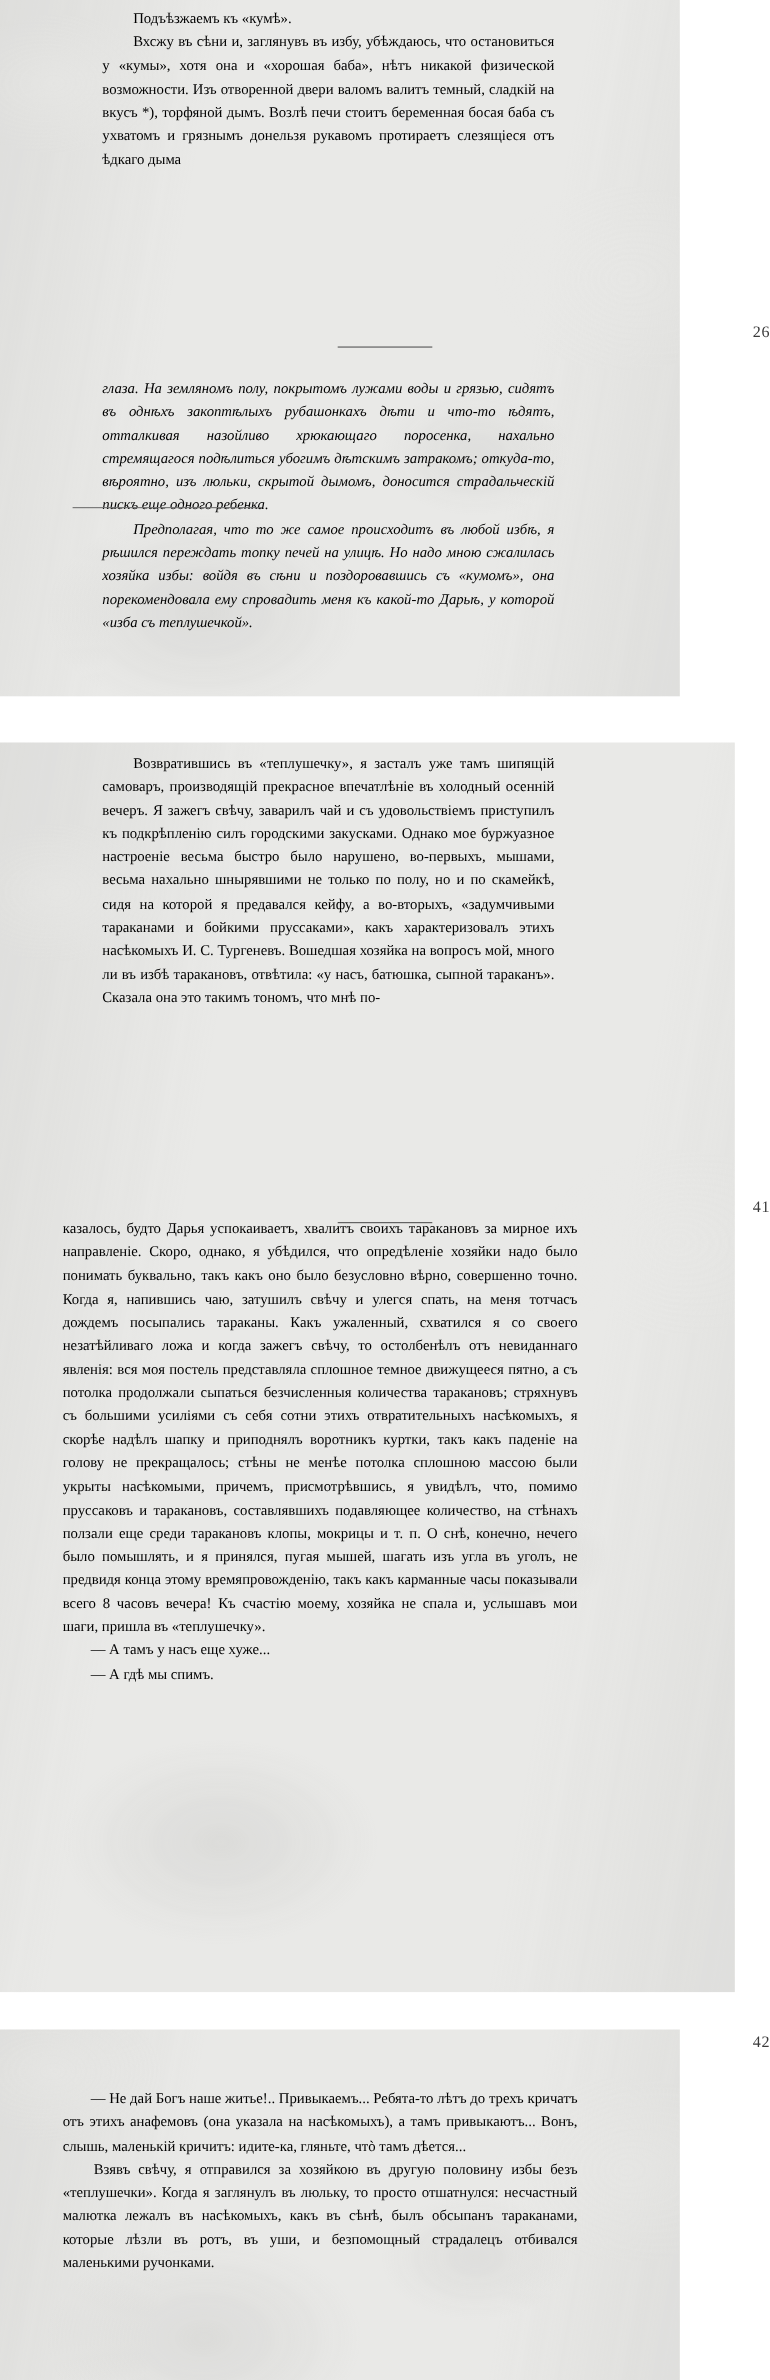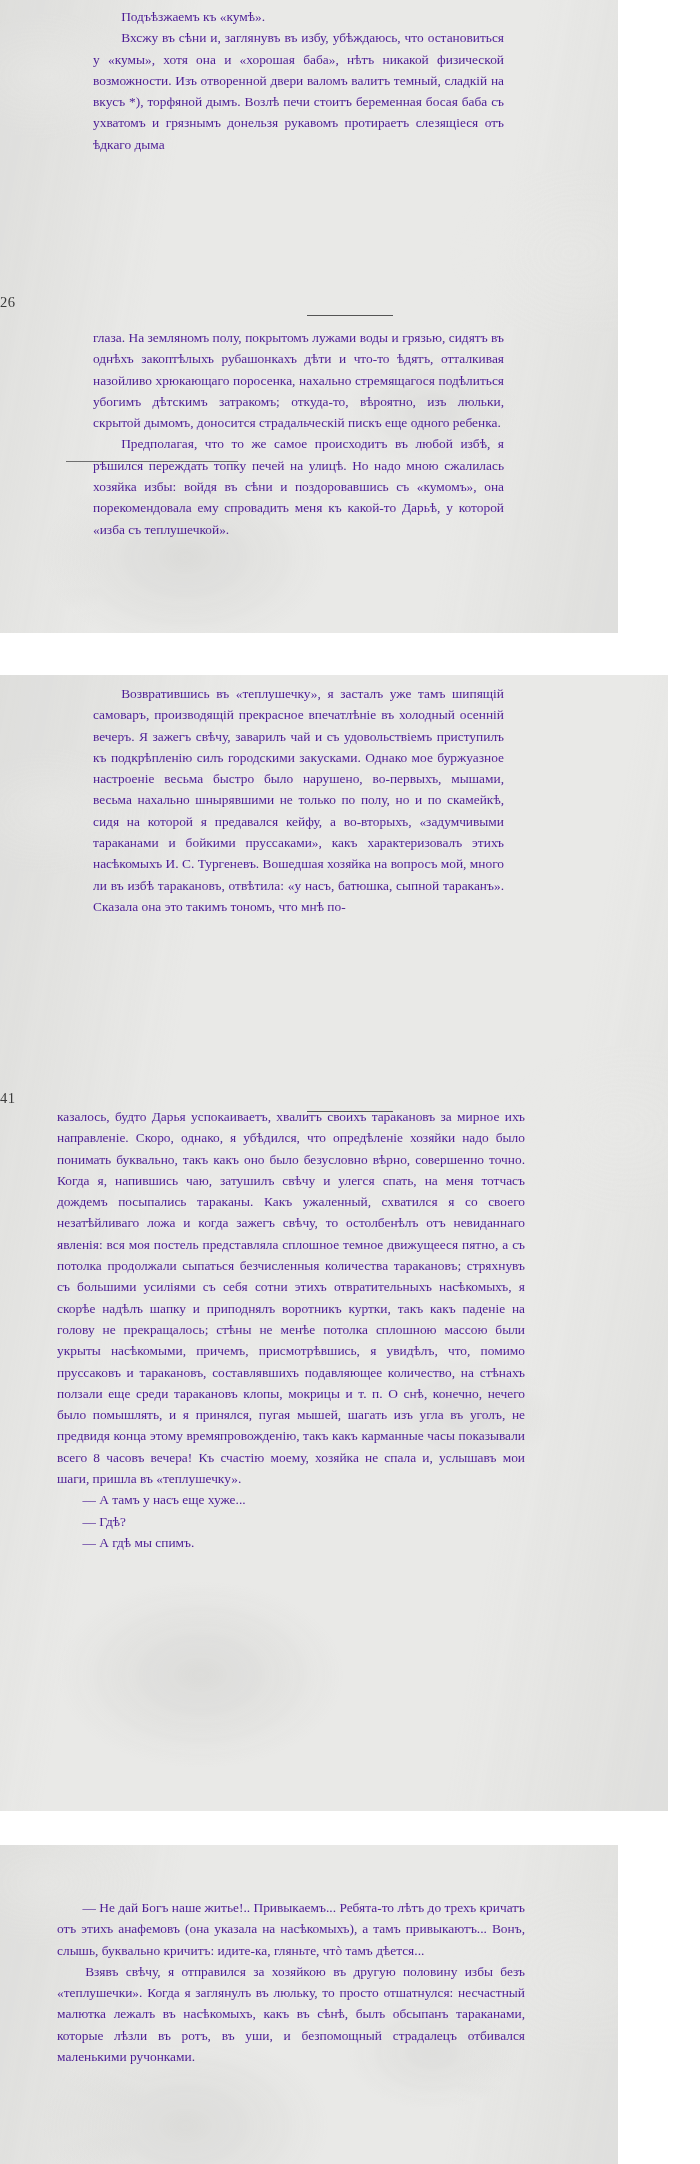--- a/index.html
+++ b/index.html
@@ -47,21 +47,21 @@
 
   
   .col {
     position: absolute;
     font-size: 13.4px;
     line-height: 21.3px;
     text-align: justify;
     text-justify: inter-word;
     -webkit-hyphens: none;
     hyphens: none;
-    color: #4c1d95;
+    color: #000000;
   }
   
   .col-narrow {
     left: 93px;
     width: 411px;
   }
   
   .col-wide {
     left: 57px;
     width: 468px;
@@ -91,21 +91,21 @@
     text-indent: 2.0em;
     color: #333333;
   }
   .footnote p { margin: 0; }
 
   
   .pagebreak {
     position: absolute;
     left: 0;
     width: 700px;
-    text-align: left;
+    text-align: right;
   }
   .pagebreak .num {
     display: block;
     font-size: 14.6px;
     line-height: 16px;
     letter-spacing: .5px;
     color: #3a3a3a;
   }
   .pagebreak .rule {
     display: block;
@@ -128,48 +128,47 @@
   <div class="footnote-rule" style="top:461px;"></div>
 
 
 </div>
 
 <div class="pagebreak" style="top:294px;">
   <span class="num">26</span>
   <span class="rule"></span>
 </div>
 
-<div class="col col-narrow" style="top:327px;">
+<div class="col col-narrow" style="top:342px;font-style:italic;">
   <p class="noind">глаза. На земляномъ полу, покрытомъ лужами воды и грязью, сидятъ въ однѣхъ закоптѣлыхъ рубашонкахъ дѣти и что-то ѣдятъ, отталкивая назойливо хрюкающаго поросенка, нахально стремящагося подѣлиться убогимъ дѣтскимъ затракомъ; откуда-то, вѣроятно, изъ люльки, скрытой дымомъ, доносится страдальческій пискъ еще одного ребенка.</p>
   <p class="ind">Предполагая, что то же самое происходитъ въ любой избѣ, я рѣшился переждать топку печей на улицѣ. Но надо мною сжалилась хозяйка избы: войдя въ сѣни и поздоровавшись съ «кумомъ», она порекомендовала ему спровадить меня къ какой-то Дарьѣ, у которой «изба съ теплушечкой».</p>
 </div>
 
 <div class="scan scan-b">
 
   <div class="col col-narrow" style="top:8px;">
     <p class="ind">Возвратившись въ «теплушечку», я засталъ уже тамъ шипящій самоваръ, производящій прекрасное впечатлѣніе въ холодный осенній вечеръ. Я зажегъ свѣчу, заварилъ чай и съ удовольствіемъ приступилъ къ подкрѣпленію силъ городскими закусками. Однако мое буржуазное настроеніе весьма быстро было нарушено, во-первыхъ, мышами, весьма нахально шнырявшими не только по полу, но и по скамейкѣ, сидя на которой я предавался кейфу, а во-вторыхъ, «задумчивыми тараканами и бойкими пруссаками», какъ характеризовалъ этихъ насѣкомыхъ И. С. Тургеневъ. Вошедшая хозяйка на вопросъ мой, много ли въ избѣ таракановъ, отвѣтила: «у насъ, батюшка, сыпной тараканъ». Сказала она это такимъ тономъ, что мнѣ по-</p>
   </div>
 
 </div>
 
 <div class="pagebreak" style="top:1090px;">
   <span class="num">41</span>
   <span class="rule"></span>
 </div>
 
 <div class="col col-wide" style="top:1058px;margin-top:48px;">
   <p class="noind">казалось, будто Дарья успокаиваетъ, хвалитъ своихъ таракановъ за мирное ихъ направленіе. Скоро, однако, я убѣдился, что опредѣленіе хозяйки надо было понимать буквально, такъ какъ оно было безусловно вѣрно, совершенно точно. Когда я, напившись чаю, затушилъ свѣчу и улегся спать, на меня тотчасъ дождемъ посыпались тараканы. Какъ ужаленный, схватился я со своего незатѣйливаго ложа и когда зажегъ свѣчу, то остолбенѣлъ отъ невиданнаго явленія: вся моя постель представляла сплошное темное движущееся пятно, а съ потолка продолжали сыпаться безчисленныя количества таракановъ; стряхнувъ съ большими усиліями съ себя сотни этихъ отвратительныхъ насѣкомыхъ, я скорѣе надѣлъ шапку и приподнялъ воротникъ куртки, такъ какъ паденіе на голову не прекращалось; стѣны не менѣе потолка сплошною массою были укрыты насѣкомыми, причемъ, присмотрѣвшись, я увидѣлъ, что, помимо пруссаковъ и таракановъ, составлявшихъ подавляющее количество, на стѣнахъ ползали еще среди таракановъ клопы, мокрицы и т. п. О снѣ, конечно, нечего было помышлять, и я принялся, пугая мышей, шагать изъ угла въ уголъ, не предвидя конца этому времяпровожденію, такъ какъ карманные часы показывали всего 8 часовъ вечера! Къ счастію моему, хозяйка не спала и, услышавъ мои шаги, пришла въ «теплушечку».</p>
   <p class="dlg">— А тамъ у насъ еще хуже...</p>
-  <p class="dlg">— Гдѣ?</p>
   <p class="dlg">— А гдѣ мы спимъ.</p>
 </div>
 
 <div class="pagebreak" style="top:1849px;">
   <span class="num">42</span>
   <span class="rule"></span>
 </div>
 
 <div class="scan scan-c"></div>
 
 <div class="col col-wide" style="top:1897px;">
-  <p class="dlg">— Не дай Богъ наше житье!.. Привыкаемъ... Ребята-то лѣтъ до трехъ кричатъ отъ этихъ анафемовъ (она указала на насѣкомыхъ), а тамъ привыкаютъ... Вонъ, слышь, буквально кричитъ: идите-ка, гляньте, чтò тамъ дѣется...</p>
+  <p class="dlg">— Не дай Богъ наше житье!.. Привыкаемъ... Ребята-то лѣтъ до трехъ кричатъ отъ этихъ анафемовъ (она указала на насѣкомыхъ), а тамъ привыкаютъ... Вонъ, слышь, маленькій кричитъ: идите-ка, гляньте, чтò тамъ дѣется...</p>
   <p class="ind">Взявъ свѣчу, я отправился за хозяйкою въ другую половину избы безъ «теплушечки». Когда я заглянулъ въ люльку, то просто отшатнулся: несчастный малютка лежалъ въ насѣкомыхъ, какъ въ сѣнѣ, былъ обсыпанъ тараканами, которые лѣзли въ ротъ, въ уши, и безпомощный страдалецъ отбивался маленькими ручонками.</p>
 </div>
 
 </body></html>

